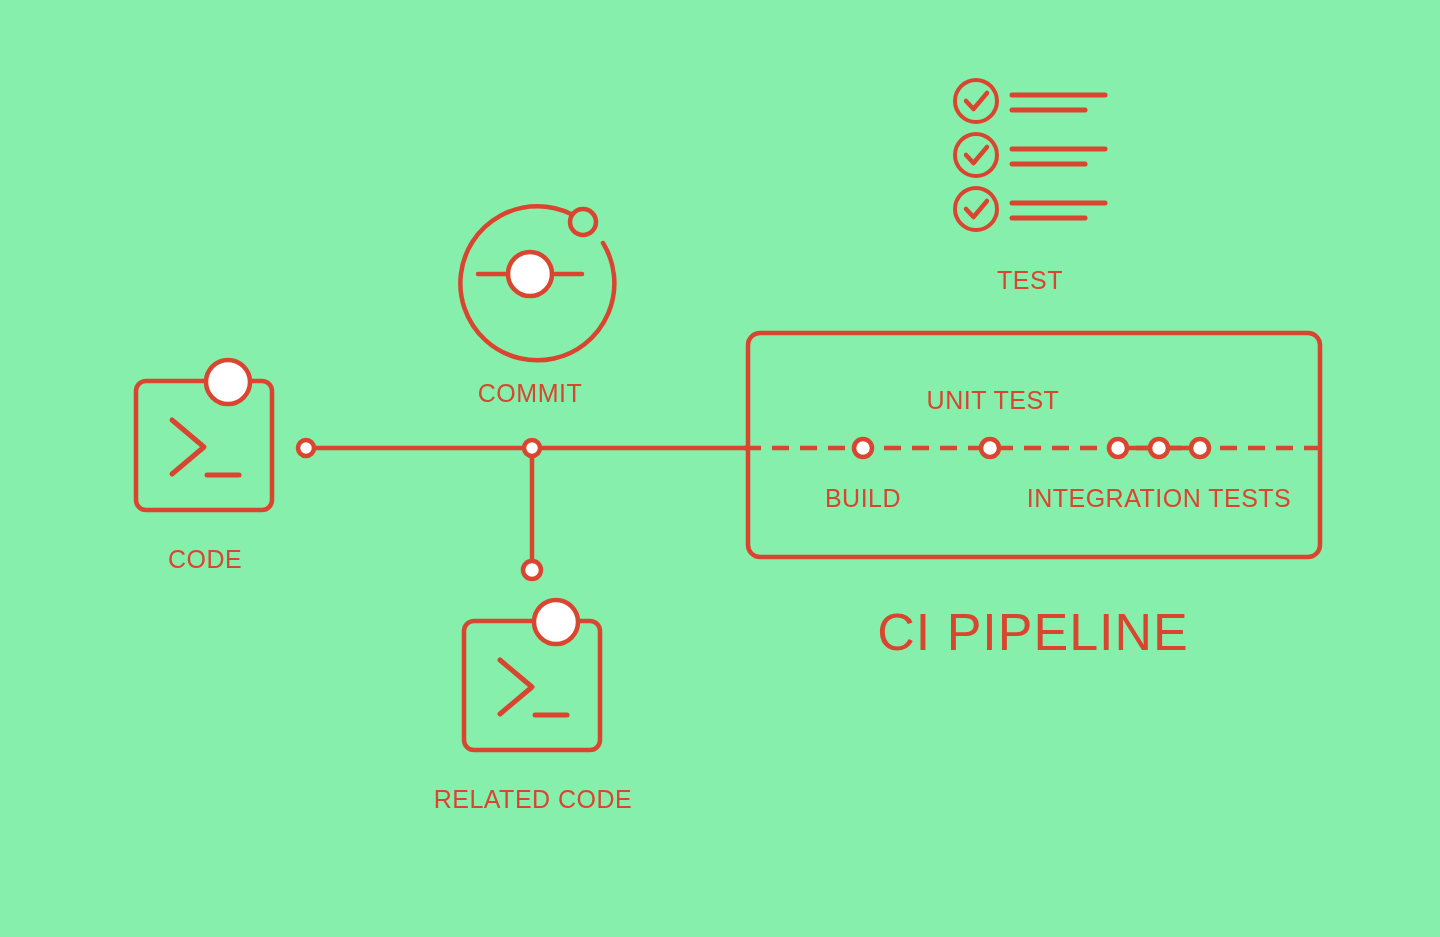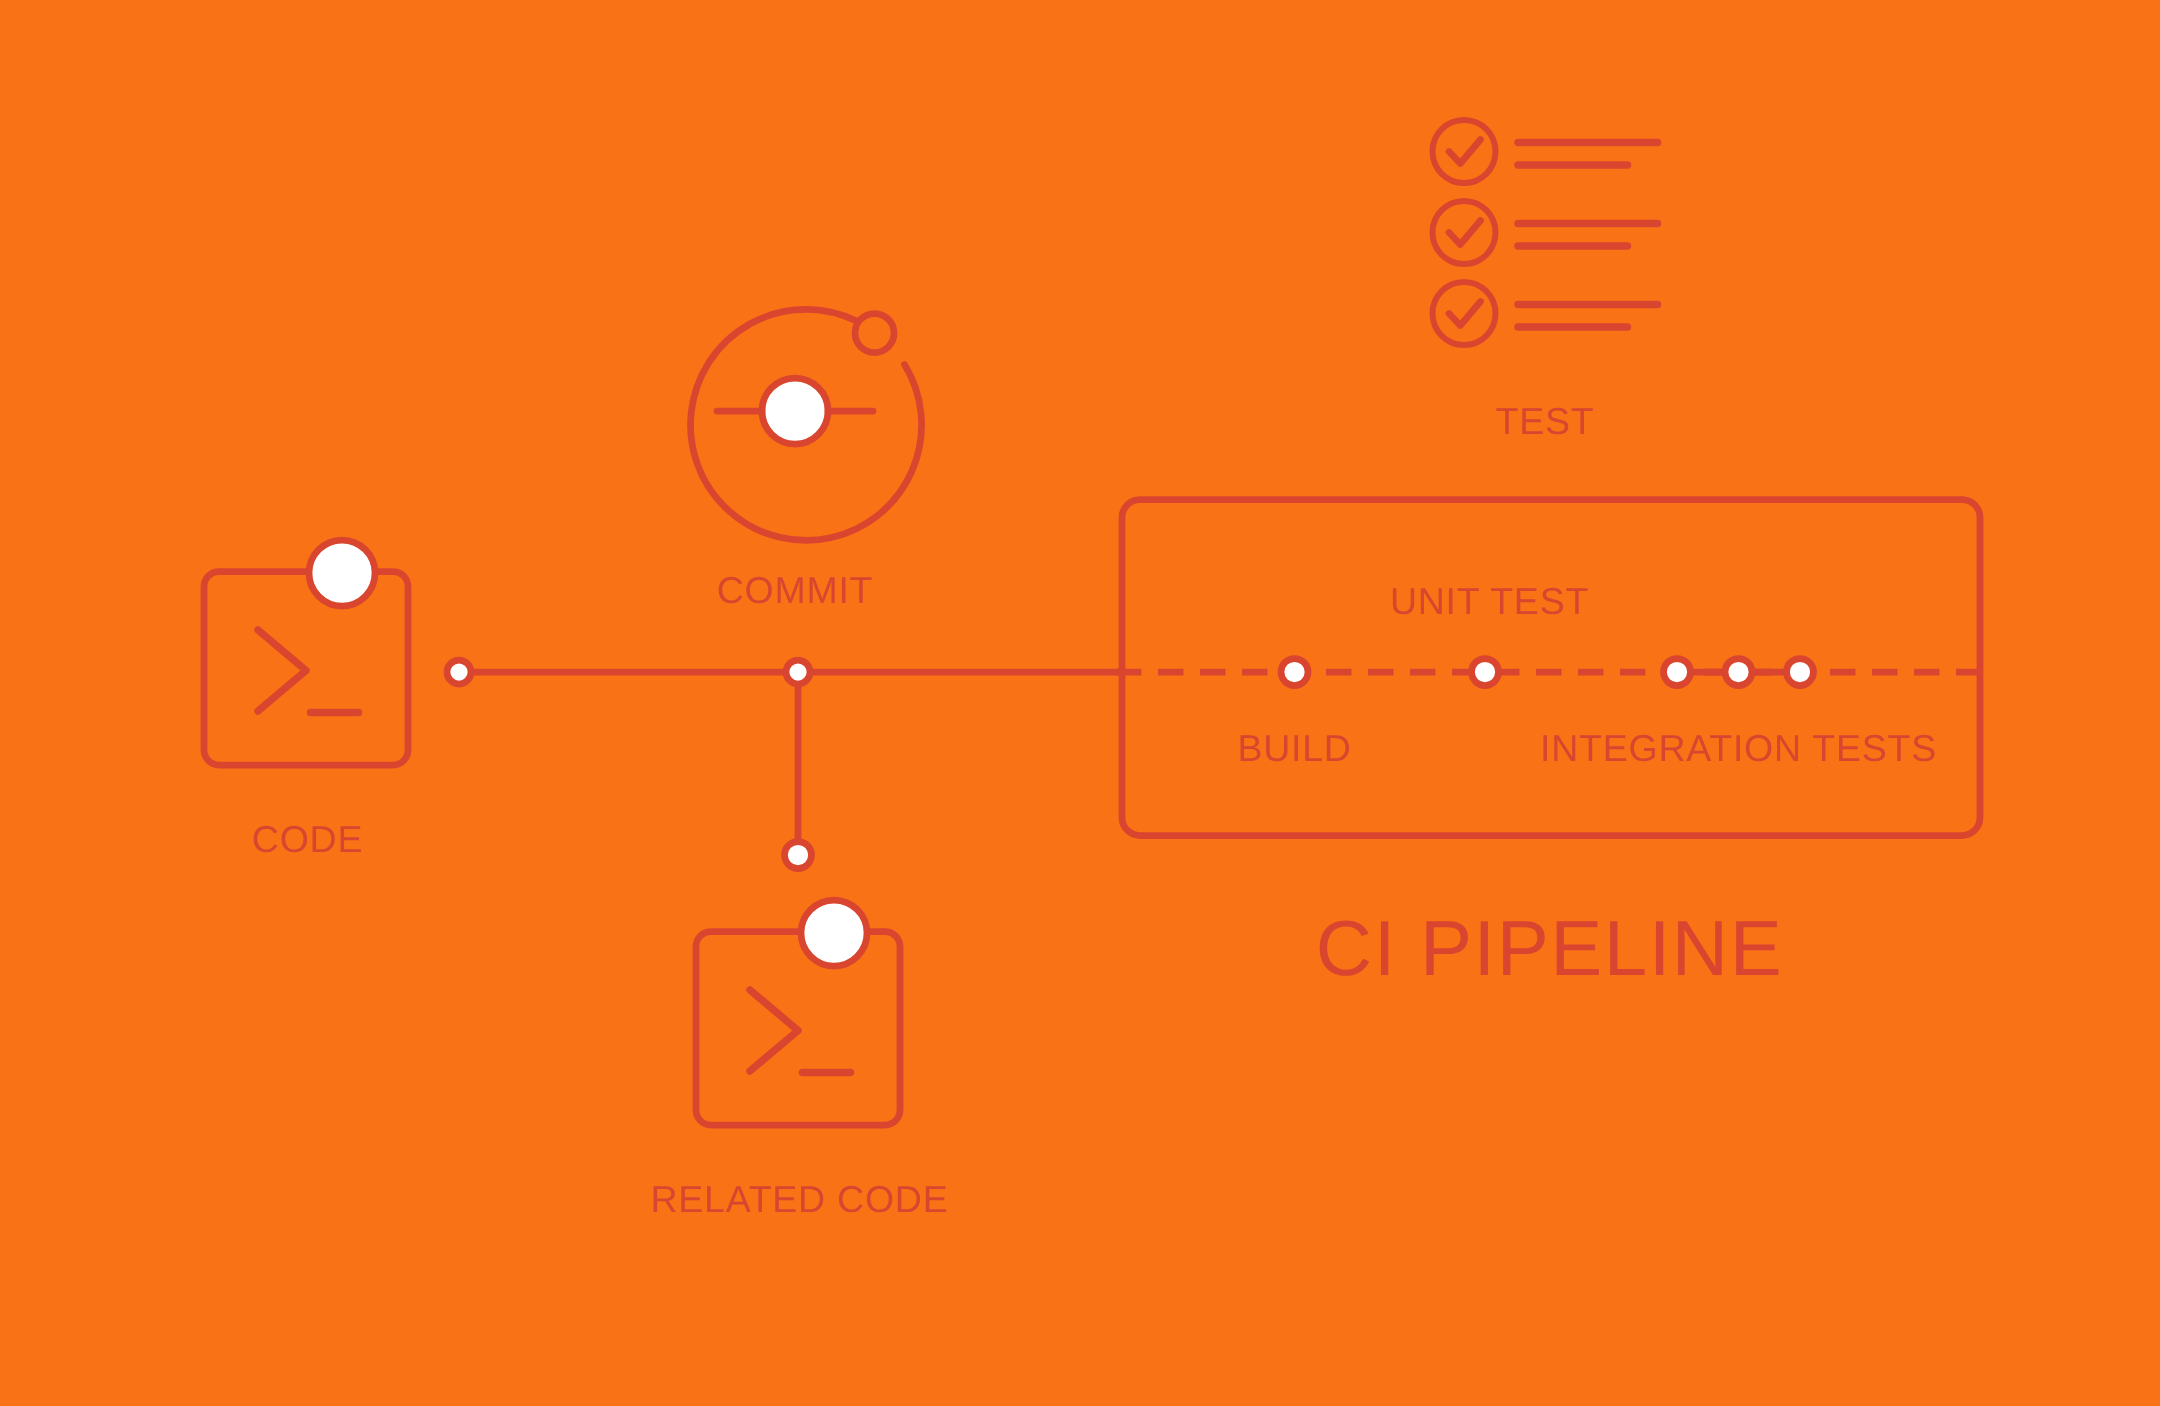--- a/index.html
+++ b/index.html
@@ -10,21 +10,21 @@
   body {
     width: 1440px;
     height: 937px;
     font-family: "Liberation Sans", sans-serif;
     overflow: hidden;
   }
   #stage {
     position: relative;
     width: 1440px;
     height: 937px;
-    background: #f97316;
+    background: #86efac;
   }
   #diagram-svg {
     position: absolute;
     left: 0;
     top: 0;
     width: 1440px;
     height: 937px;
     display: block;
   }
   .lbl {

